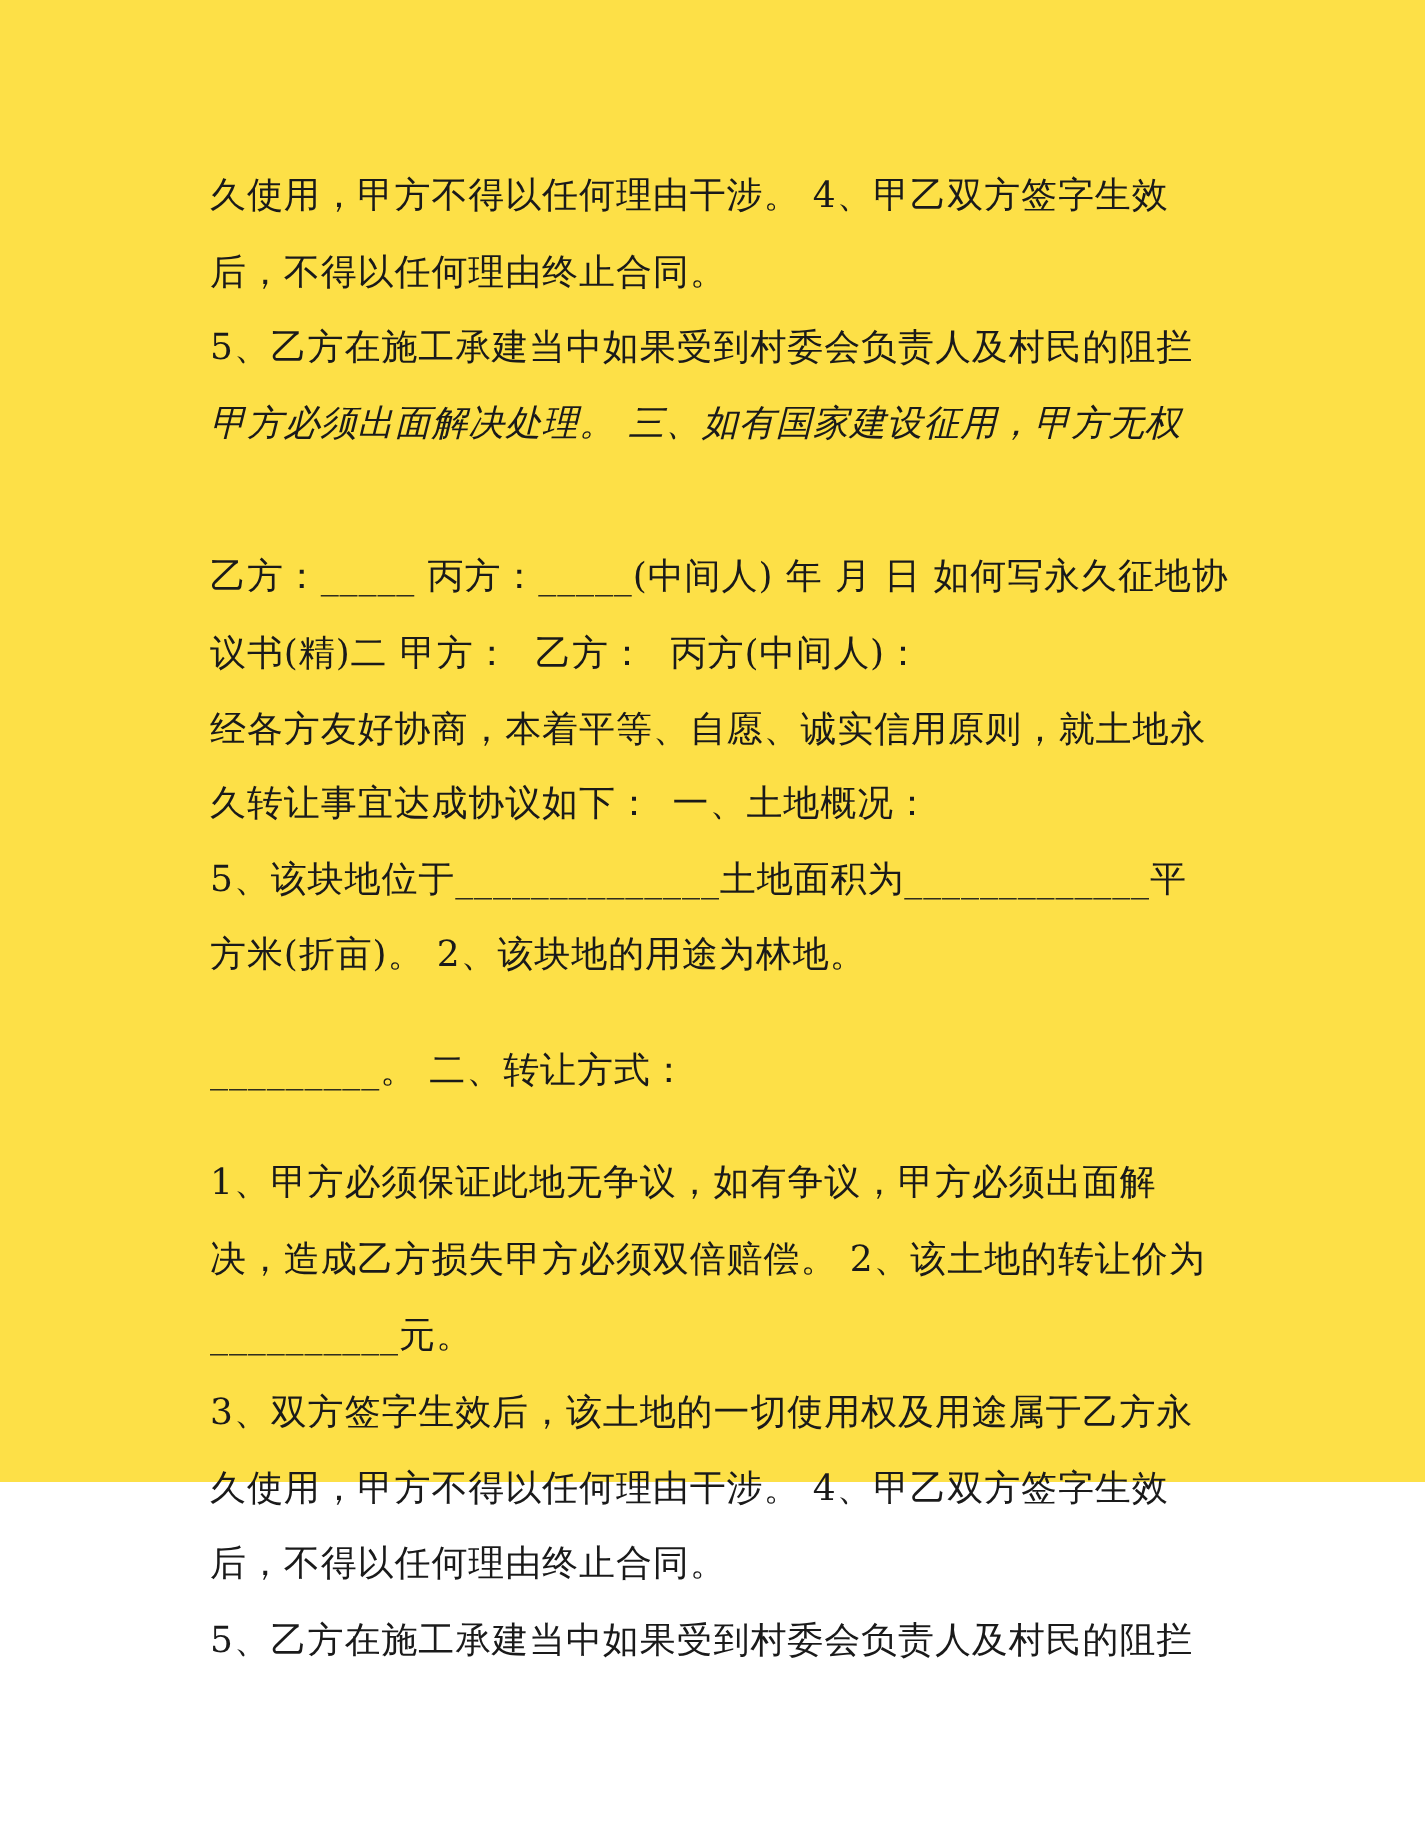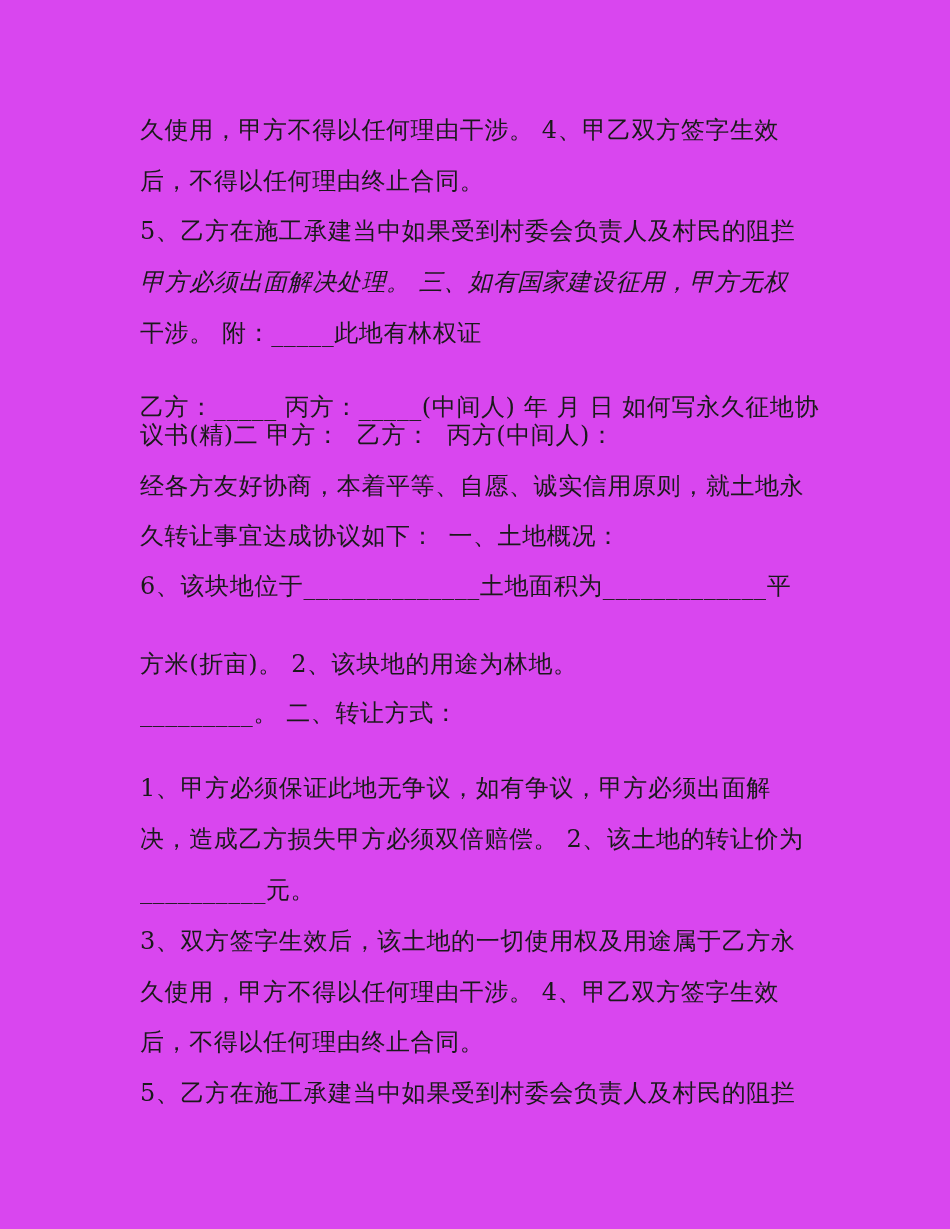--- a/index.html
+++ b/index.html
@@ -11,49 +11,48 @@
       width: 950px;
       height: 1229px;
       position: relative;
       overflow: hidden;
     }
     .page {
       position: absolute;
       left: 0;
       top: 0;
       width: 950px;
-      height: 1229px;
-      background: #d946ef;
+      height: 988px;
+      background: #fde047;
     }
     .line {
       position: absolute;
       left: 140px;
       white-space: pre;
       font-family: "DejaVu Serif", "Liberation Serif", serif;
       font-size: 24px;
       line-height: 30px;
       color: #1a1a1a;
       letter-spacing: 0.6px;
     }
   </style>
 </head>
 <body>
 
 <div class="page">
   <div class="line" style="top:115px;">久使用，甲方不得以任何理由干涉。 4、甲乙双方签字生效</div>
   <div class="line" style="top:166px;">后，不得以任何理由终止合同。</div>
   <div class="line" style="top:216px;">5、乙方在施工承建当中如果受到村委会负责人及村民的阻拦</div>
   <div class="line" style="top:267px;font-style:italic;">甲方必须出面解决处理。 三、如有国家建设征用，甲方无权</div>
-  <div class="line" style="top:318px;">干涉。 附：_____此地有林权证</div>
-  <div class="line" style="top:369px;margin-top:23px;">乙方：_____ 丙方：_____(中间人) 年 月 日 如何写永久征地协</div>
+  <div class="line" style="top:369px;">乙方：_____ 丙方：_____(中间人) 年 月 日 如何写永久征地协</div>
   <div class="line" style="top:420px;">议书(精)二 甲方：  乙方：  丙方(中间人)：</div>
   <div class="line" style="top:471px;">经各方友好协商，本着平等、自愿、诚实信用原则，就土地永</div>
   <div class="line" style="top:521px;font-family:Liberation Serif, serif;">久转让事宜达成协议如下：  一、土地概况：</div>
-  <div class="line" style="top:571px;">6、该块地位于______________土地面积为_____________平</div>
-  <div class="line" style="top:621px;margin-top:28px;">方米(折亩)。 2、该块地的用途为林地。</div>
+  <div class="line" style="top:571px;">5、该块地位于______________土地面积为_____________平</div>
+  <div class="line" style="top:621px;">方米(折亩)。 2、该块地的用途为林地。</div>
   <div class="line" style="top:698px;">_________。 二、转让方式：</div>
   <div class="line" style="top:773px;text-align:right;">1、甲方必须保证此地无争议，如有争议，甲方必须出面解</div>
   <div class="line" style="top:824px;">决，造成乙方损失甲方必须双倍赔偿。 2、该土地的转让价为</div>
   <div class="line" style="top:875px;">__________元。</div>
   <div class="line" style="top:926px;">3、双方签字生效后，该土地的一切使用权及用途属于乙方永</div>
   <div class="line" style="top:977px;">久使用，甲方不得以任何理由干涉。 4、甲乙双方签字生效</div>
   <div class="line" style="top:1027px;">后，不得以任何理由终止合同。</div>
   <div class="line" style="top:1078px;">5、乙方在施工承建当中如果受到村委会负责人及村民的阻拦</div>
 </div>
 

